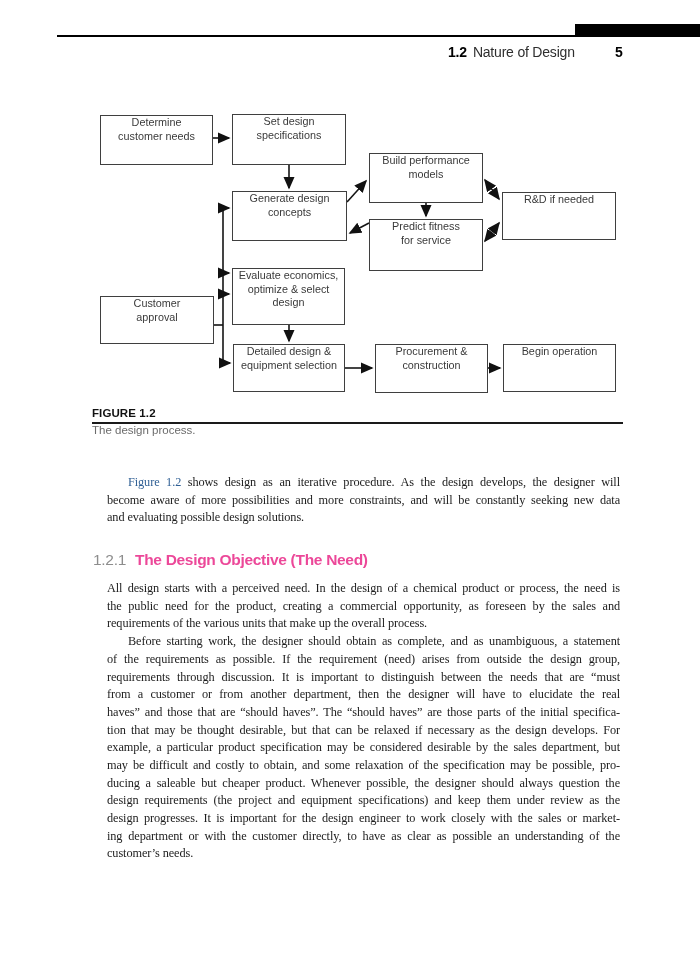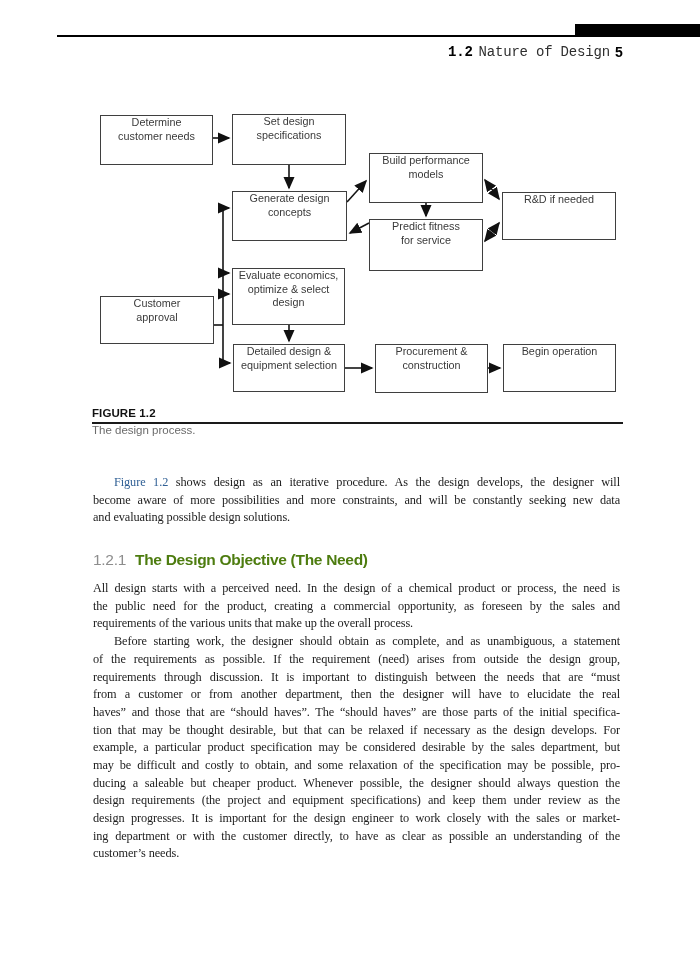--- a/index.html
+++ b/index.html
@@ -1,47 +1,47 @@
 <!DOCTYPE html>
 <html><head>
 <meta charset="utf-8">
 <style>
   html,body{margin:0;padding:0;background:#ffffff;}
   body{width:700px;height:960px;position:relative;font-family:"Liberation Serif",serif;color:#1c1c1c;overflow:hidden;}
 
   
   .top-rule{position:absolute;left:57px;top:35px;width:536px;height:2px;background:#000;}
   .top-bar{position:absolute;left:575px;top:24px;width:125px;height:13px;background:#000;}
-  .running-head{position:absolute;left:448px;top:44px;font-family:Liberation Mono, monospace;font-size:14px;letter-spacing:-0.2px;color:#2e2e2e;white-space:nowrap;}
+  .running-head{position:absolute;left:448px;top:44px;font-family:Liberation Sans, sans-serif;font-size:14px;letter-spacing:-0.2px;color:#2e2e2e;white-space:nowrap;}
   .running-head .sec-num{font-weight:bold;color:#000;margin-right:6px;}
   .folio{position:absolute;left:615px;top:44px;font-family:"Liberation Sans",sans-serif;font-size:14px;font-weight:bold;color:#000;}
 
   
   .figure-area{position:absolute;left:85px;top:105px;width:555px;height:300px;}
   .figure-area svg{position:absolute;left:0;top:0;}
   .fbox{position:absolute;box-sizing:border-box;border:1.4px solid #3f3f3f;background:#fff;
         display:flex;flex-direction:column;justify-content:flex-start;align-items:center;
         font-family:"Liberation Sans",sans-serif;font-size:10.8px;line-height:13.5px;color:#3a3a3a;text-align:center;}
 
   
   .fig-block{position:absolute;left:92px;top:407px;width:531px;font-family:"Liberation Sans",sans-serif;}
   .fig-label{font-size:11.5px;font-weight:bold;color:#111;letter-spacing:0.1px;}
   .fig-rule{margin-top:3px;height:1.6px;background:#1a1a1a;}
   .fig-caption{margin-top:0;font-size:11.5px;color:#6b6b6b;}
 
   
   .textcol{position:absolute;left:93px;top:474px;width:527px;font-size:12.3px;line-height:17.7px;letter-spacing:-0.1px;color:#1c1c1c;}
-  .bl{height:17.7px;overflow:hidden;}
+  .bl{height:17.7px;overflow:hidden;margin-left:14px;}
   .jl{text-align:justify;text-align-last:justify;}
   .ll{text-align:left;}
   .indent{padding-left:21px;}
   .figlink{color:#2f5f94;}
   .subhead{margin-top:24px;margin-bottom:8px;height:21px;font-family:"Liberation Sans",sans-serif;font-size:15.5px;letter-spacing:-0.3px;white-space:nowrap;}
   .subhead .hnum{color:#8d8d8d;font-weight:normal;margin-right:9px;}
-  .subhead .htitle{color:#4d7c0f;font-weight:bold;}
+  .subhead .htitle{color:#ec4899;font-weight:bold;}
 </style>
 </head>
 <body>
 
 <div class="top-rule"></div>
 <div class="top-bar"></div>
 <div class="running-head">
   <span class="sec-num">1.2</span><span class="sec-title">Nature of Design</span>
 </div>
 <div class="folio">5</div>

